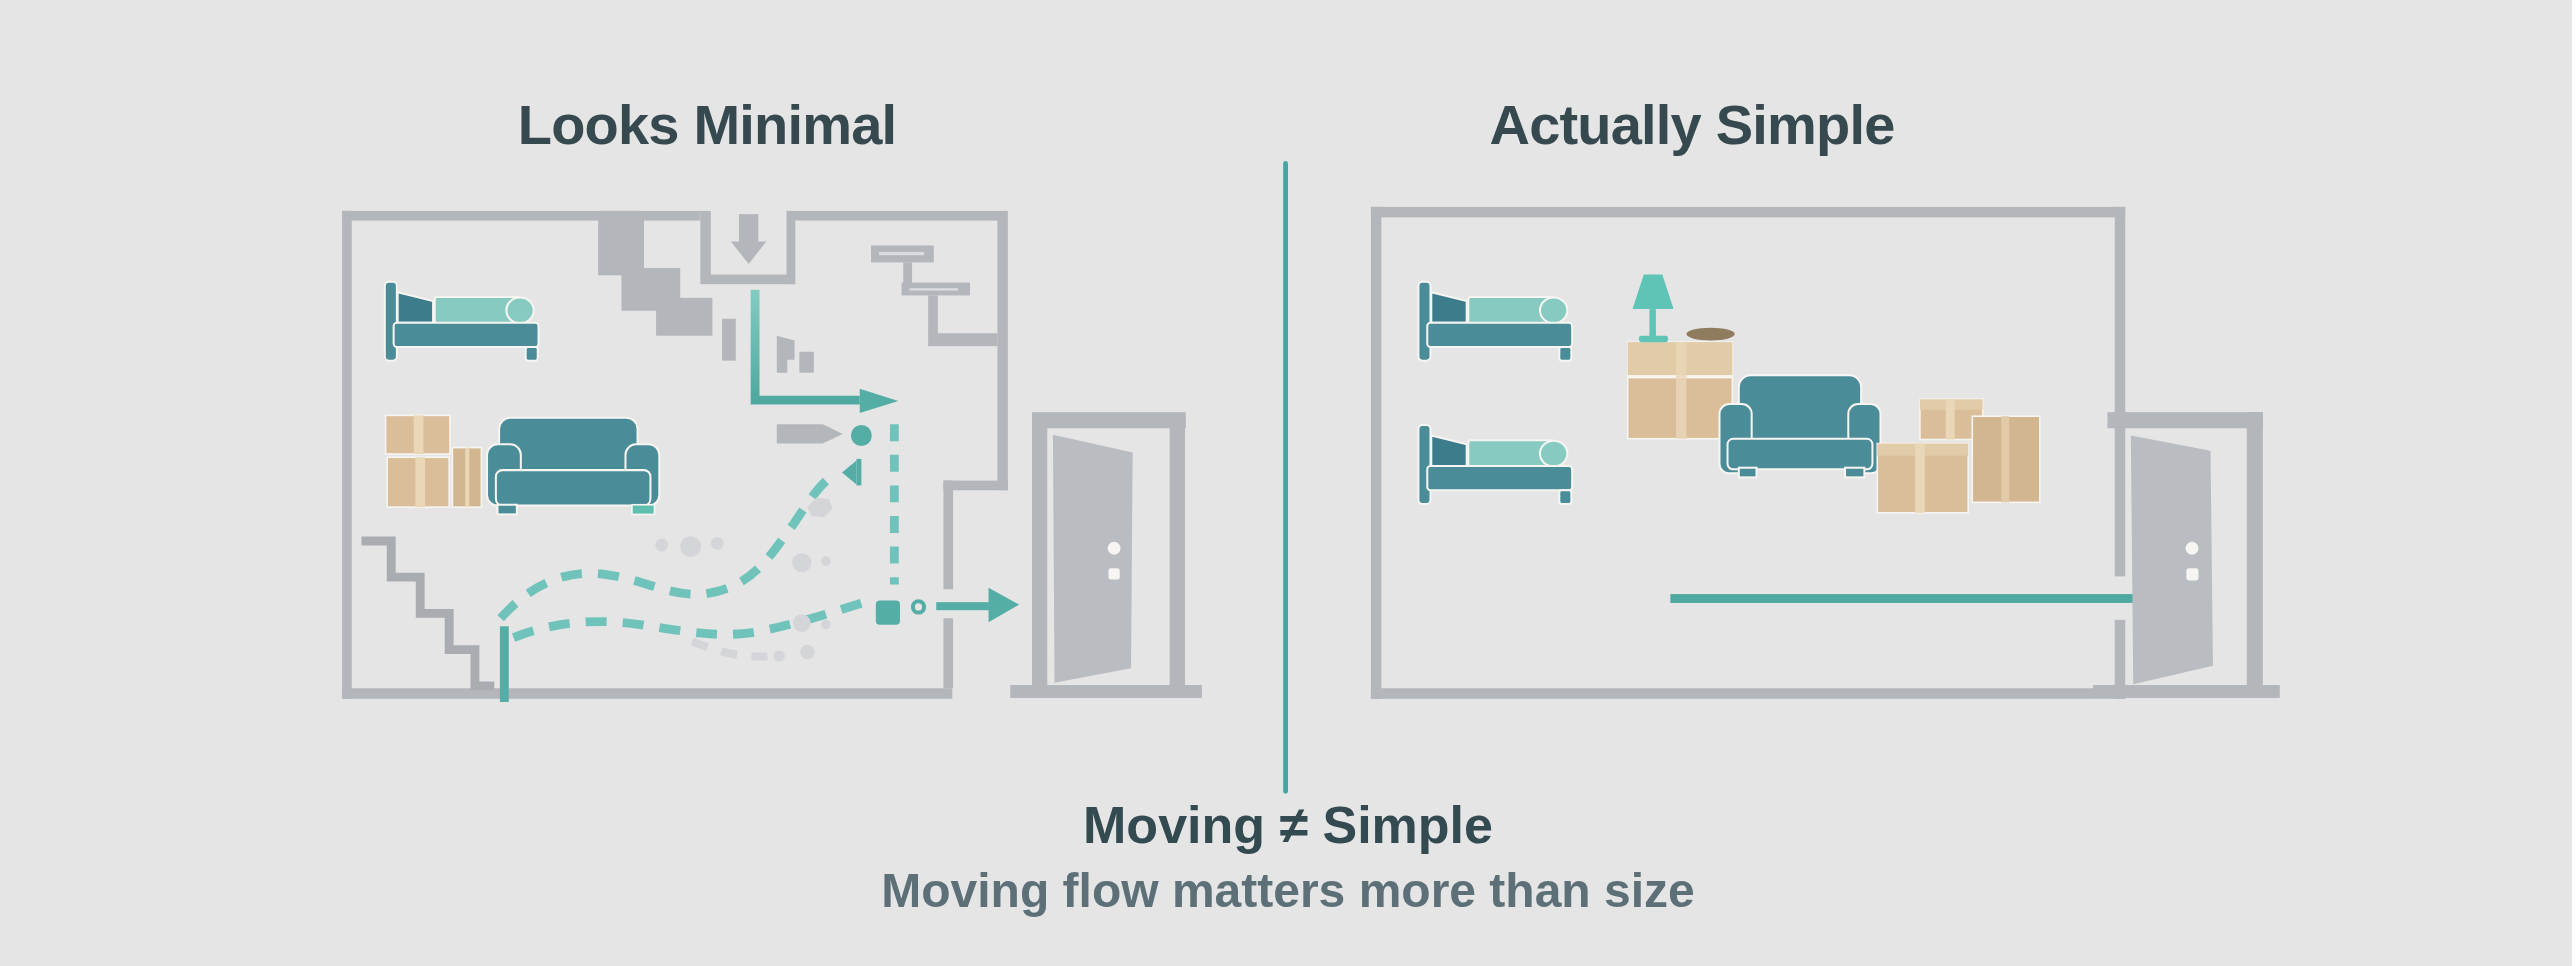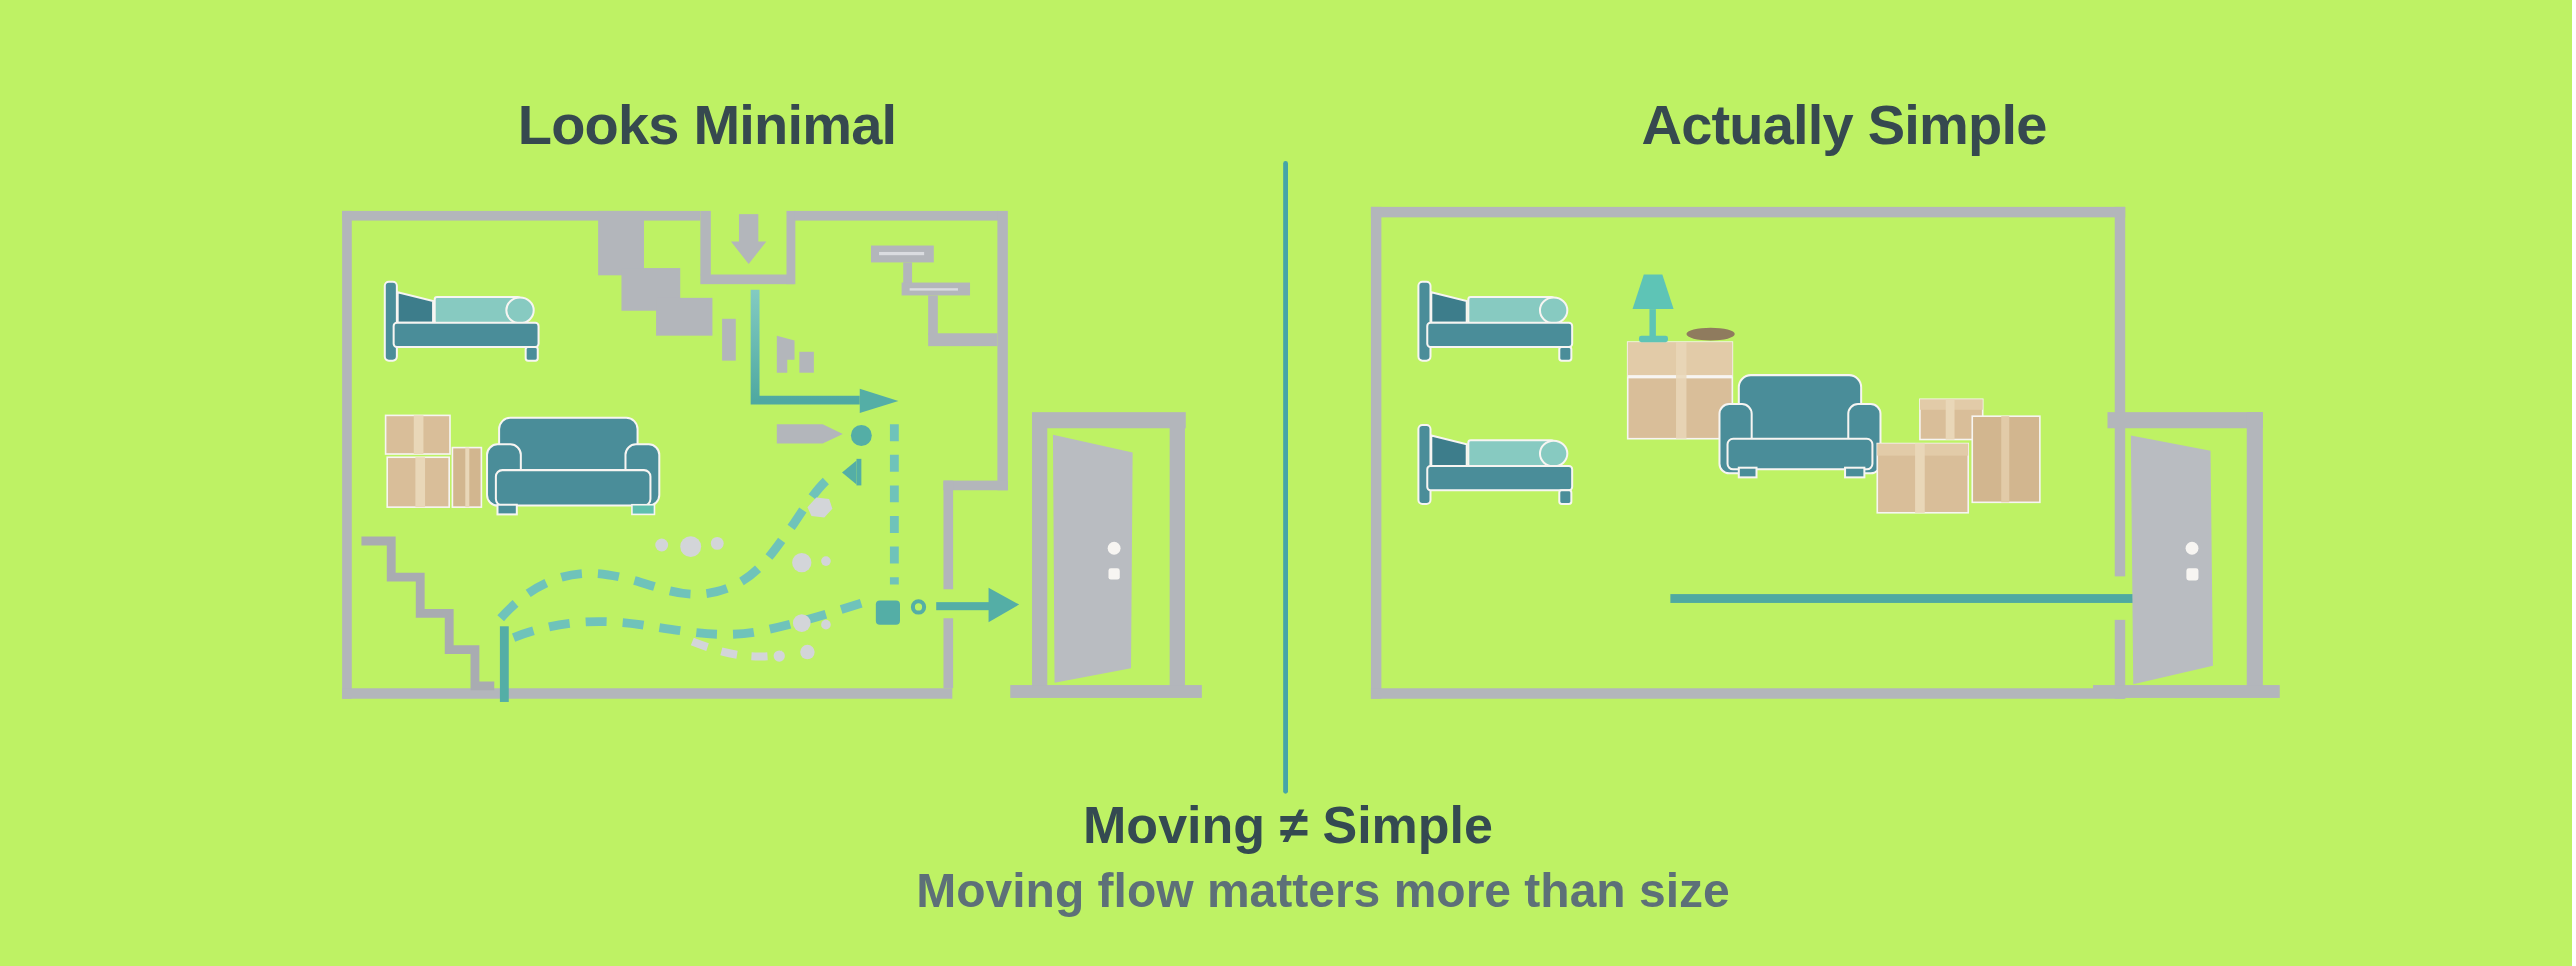--- a/index.html
+++ b/index.html
@@ -1,27 +1,27 @@
 <!DOCTYPE html>
 <html style="font-size:13px"><head>
 <meta charset="utf-8">
 <style>
   html,body{margin:0;padding:0;}
   body{width:2576px;height:966px;overflow:hidden;}
-  .canvas{position:relative;width:2572px;height:966px;background:#bef264;
+  .canvas{position:relative;width:2572px;height:966px;background:#e5e5e5;
           font-family:"Liberation Sans","DejaVu Sans",sans-serif;}
   .art{position:absolute;left:0;top:0;width:2576px;height:966px;}
   .title{position:absolute;top:97px;transform:translateX(-50%);
          font-size:56px;font-weight:700;letter-spacing:-0.8px;line-height:1;
          color:#36494f;white-space:nowrap;}
   .title-left{left:707px;}
-  .title-right{left:1844px;}
+  .title-right{left:1692px;}
   .caption-head{position:absolute;left:1288px;top:799px;transform:translateX(-50%);
          font-size:52px;font-weight:700;line-height:1;color:#344a51;white-space:nowrap;}
-  .caption-sub{position:absolute;left:1323px;top:867px;transform:translateX(-50%);
+  .caption-sub{position:absolute;left:1288px;top:867px;transform:translateX(-50%);
          font-size:48px;font-weight:700;line-height:1;color:#5d7078;white-space:nowrap;}
   .wall{fill:#b3b6bb;}
   .wall-light{fill:#dadce0;}
   .furn{fill:#4a8d99;stroke:#f7f5f2;stroke-width:2.5px;}
   .furn-dark{fill:#3d7d8b;stroke:#f7f5f2;stroke-width:2.5px;}
   .mattress{fill:#87cac1;stroke:#f7f5f2;stroke-width:2.5px;}
   .tan{fill:#d9be99;stroke:#f7f5f2;stroke-width:2px;}
   .tan-dark{fill:#d2b68f;stroke:#f7f5f2;stroke-width:2px;}
   .tape{fill:#e9d7b8;stroke:none;}
   .tanband{fill:#e2cba8;stroke:none;}

